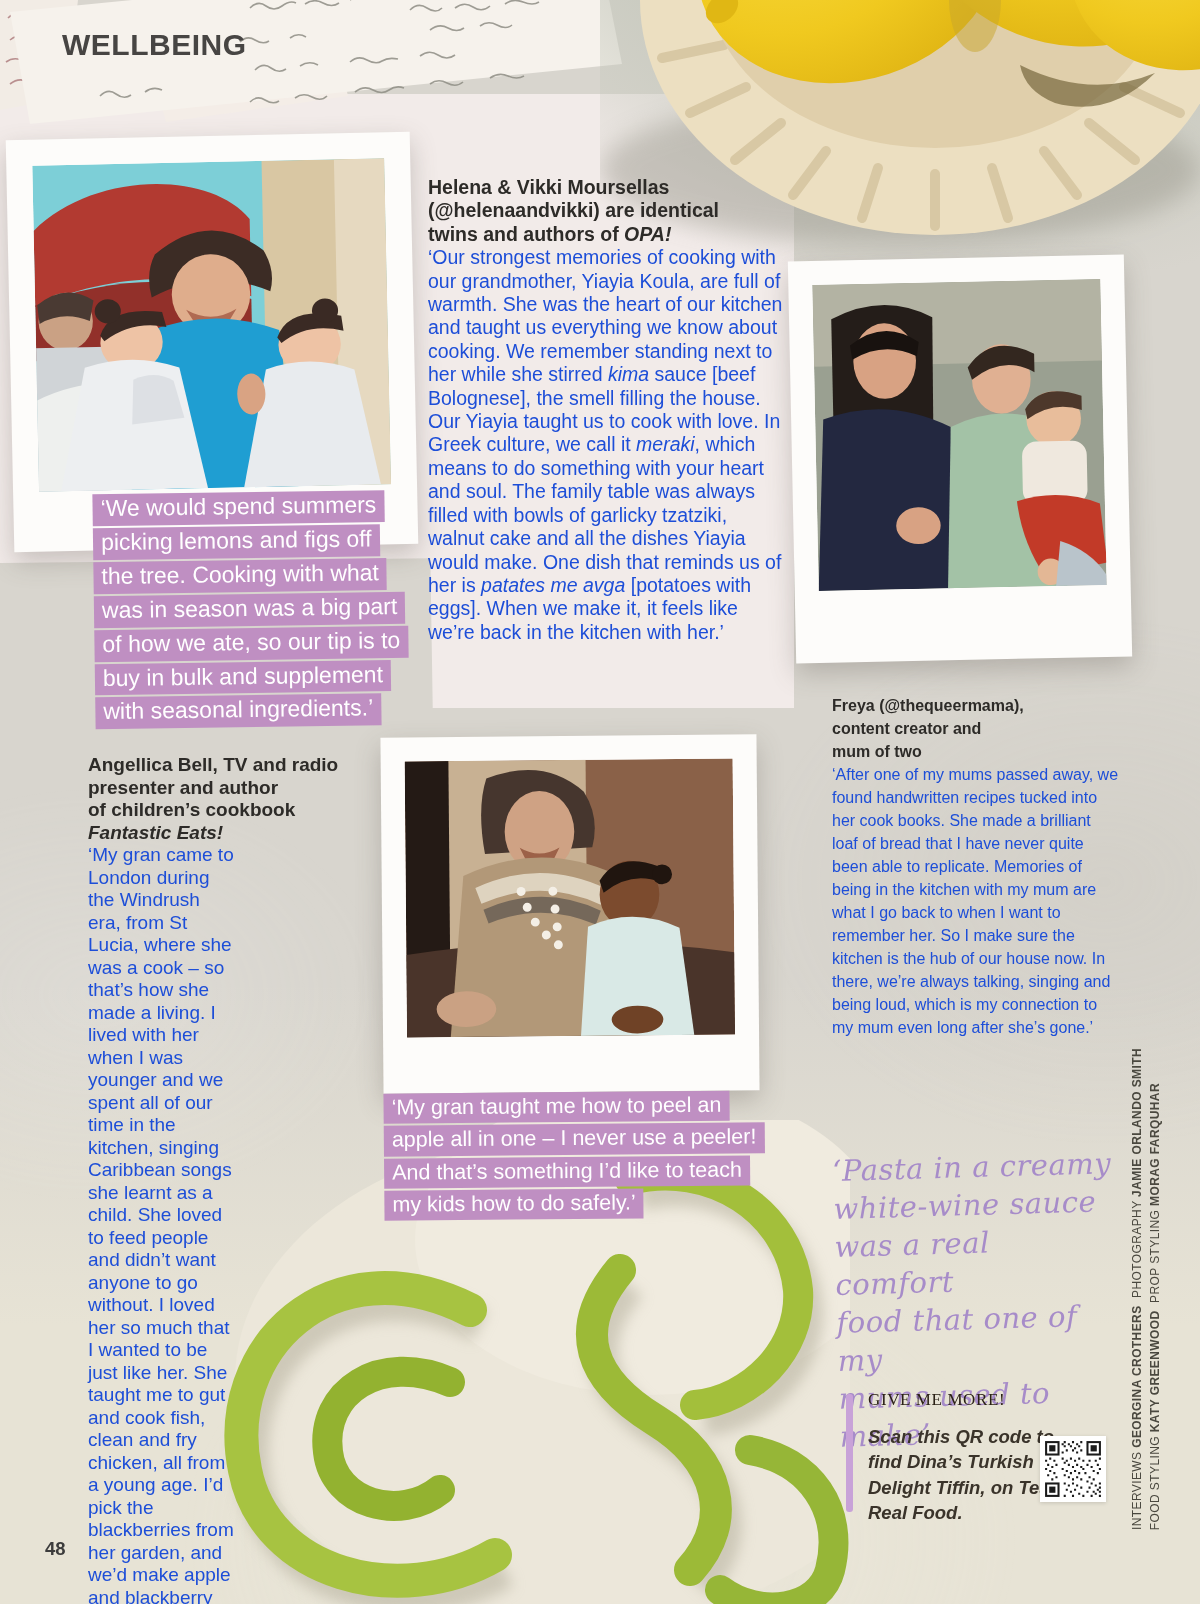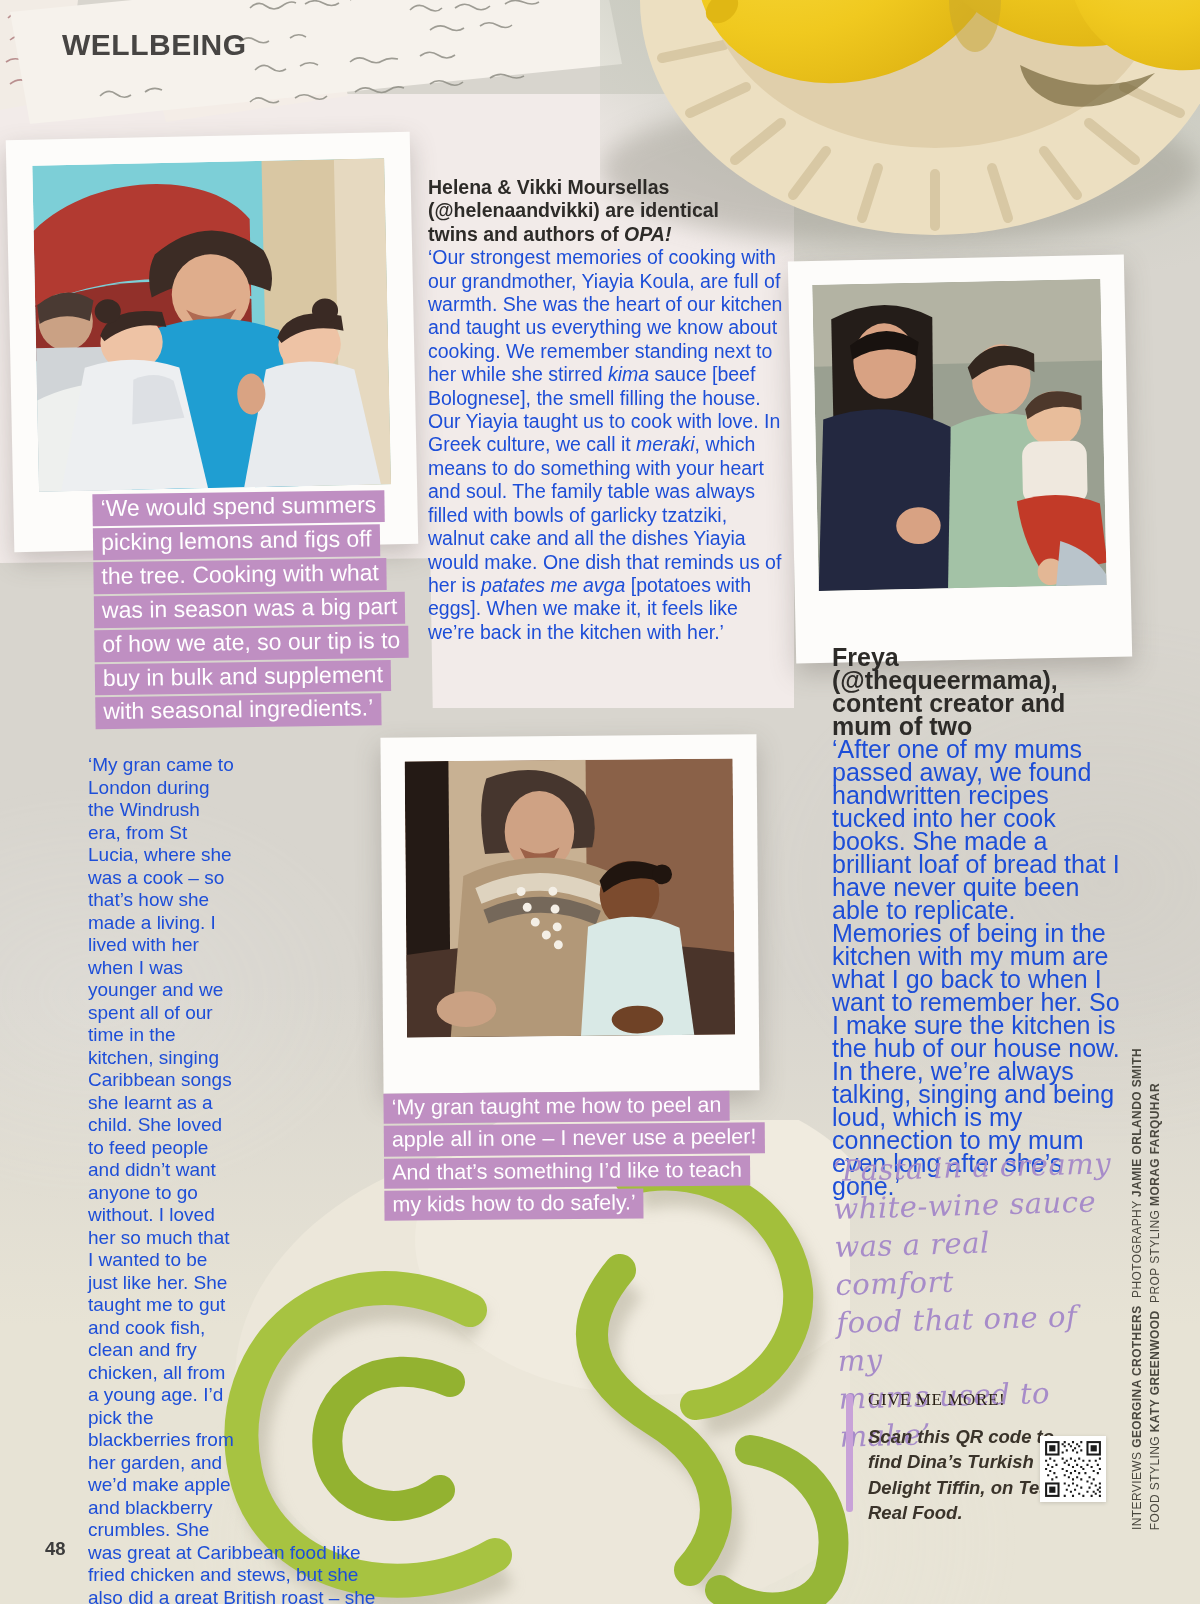--- a/index.html
+++ b/index.html
@@ -27,21 +27,21 @@
   .polaroid svg{display:block;width:100%;height:100%;}
   #polaroid-twins{left:10px;top:136px;width:404px;height:412px;padding:26px 26px 60px;box-sizing:border-box;transform:rotate(-1.2deg);}
   #polaroid-mums{left:792px;top:258px;width:336px;height:402px;padding:24px 24px 72px;box-sizing:border-box;transform:rotate(-1.2deg);}
   #polaroid-gran{left:382px;top:736px;width:376px;height:356px;padding:24px 24px 56px;box-sizing:border-box;transform:rotate(-.5deg);}
   
   .col{position:absolute;z-index:5;}
   .story-heading{font-weight:700;color:#2d2b28;}
   .story-body{color:#1d4ed8;}
   #col-helena{left:428px;top:176px;width:358px;font-size:19.5px;line-height:23.4px;}
   #col-angellica{left:88px;top:754px;width:300px;font-size:19px;line-height:22.5px;}
-  #col-freya{left:832px;top:646px;width:288px;font-size:25px;line-height:23px;}
+  #col-freya{left:832px;top:694px;width:288px;font-size:16px;line-height:23px;}
   .peel-intrude{float:right;width:152px;height:280px;margin-top:492px;}
   
   .pull-quote{position:absolute;z-index:6;}
   .pq-line{display:table;background:#bf8fc2;color:#ffffff;padding:3px 8px 5px;margin-bottom:2px;line-height:1.04;white-space:nowrap;}
   #pull-quote-lemons{left:94px;top:492px;transform:rotate(-.8deg);font-size:23px;}
   #pull-quote-apple{left:384px;top:1092px;transform:rotate(-.5deg);font-size:21.5px;}
   
   #script-quote{left:836px;top:1148px;width:280px;z-index:5;
     font-family:"DejaVu Serif","Liberation Serif",serif;font-style:italic;
     font-size:29px;line-height:38px;color:#a78cc9;letter-spacing:.5px;transform:rotate(-1.6deg);}
@@ -244,20 +244,21 @@
   <div class="pq-line">‘We would spend summers</div>
   <div class="pq-line">picking lemons and figs off</div>
   <div class="pq-line">the tree. Cooking with what</div>
   <div class="pq-line">was in season was a big part</div>
   <div class="pq-line">of how we ate, so our tip is to</div>
   <div class="pq-line">buy in bulk and supplement</div>
   <div class="pq-line">with seasonal ingredients.’</div>
 </div>
 
 <div class="col" id="col-angellica">
+  <div class="story-heading">Angellica Bell, TV and radio<br>presenter and author<br>of children’s cookbook<br><i>Fantastic Eats!</i></div>
   <div class="story-body">
     <div class="peel-intrude"></div>
     <span>‘My gran came to London during the Windrush era, from St Lucia, where she was a cook – so that’s how she made a living. I lived with her when I was younger and we spent all of our time in the kitchen, singing Caribbean songs she learnt as a child. She loved to feed people and didn’t want anyone to go without. I loved her so much that I wanted to be just like her. She taught me to gut and cook fish, clean and fry chicken, all from a young age. I’d pick the blackberries from her garden, and we’d make apple and blackberry crumbles. She was great at Caribbean food like fried chicken and stews, but she also did a great British roast – she brought both cultures together in her cooking.’</span>
   </div>
 </div>
 
 <div class="pull-quote" id="pull-quote-apple">
   <div class="pq-line">‘My gran taught me how to peel an</div>
   <div class="pq-line">apple all in one – I never use a peeler!</div>
   <div class="pq-line">And that’s something I’d like to teach</div>

